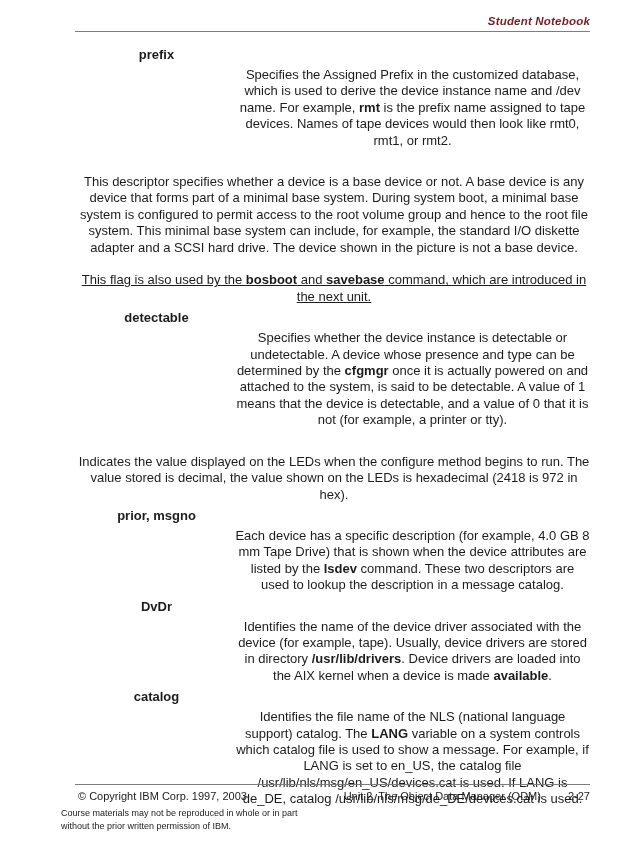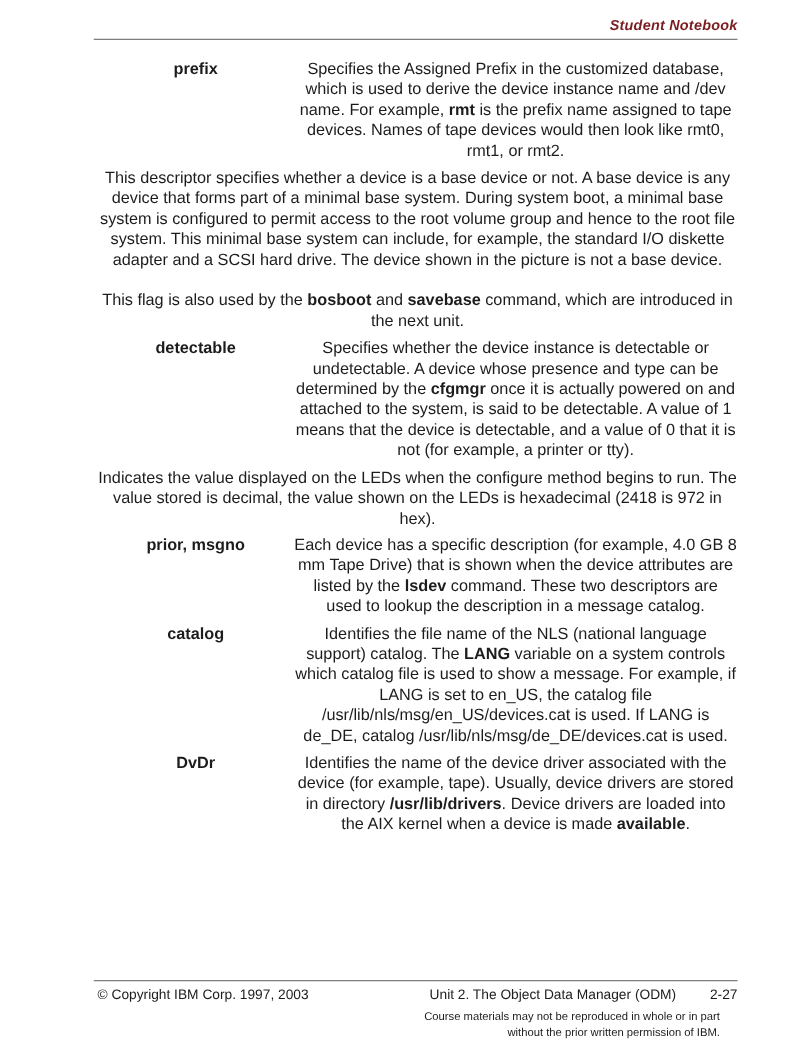--- a/index.html
+++ b/index.html
@@ -49,44 +49,45 @@
     flex: none;
     width: 157px;
     font-weight: bold;
     font-size: 13px;
     line-height: 16.4px;
   }
   .definition {
     flex: 1;
     font-size: 13px;
     line-height: 16.4px;
+    margin-top: 20px;
   }
   .definition p { margin: 0; }
-  .definition p + p { margin-top: 16.4px; }
+  .definition p + p { margin-top: 16.4px; text-decoration: underline; }
   .definition b { font-weight: bold; }
 
   
   .footer {
     position: absolute;
     top: 784px; left: 75px; right: 29px;
     font-size: 11px;
     font-weight: normal;
   }
   .footer-row {
     display: flex;
     justify-content: space-between;
     align-items: baseline;
     margin-top: 5px;
     padding-left: 3px;
   }
   .footer-right { white-space: nowrap; }
   .footer-pagenum { margin-left: 24px; }
   .footer-notice {
     margin-top: 5px;
-    text-align: right;
+    text-align: left;
     font-size: 9px;
     line-height: 13px;
     transform: translateX(-14px);
   }
 </style>
 </head>
 <body style="color: rgb(28, 28, 28);">
 
 <div class="page">
 
@@ -124,30 +125,30 @@
     </div>
 
     <div class="section">
       <div class="term">prior, msgno</div>
       <div class="definition">
           <p><span>Each device has a specific description (for example, 4.0 GB 8 mm Tape Drive) that is shown when the device attributes are listed by the </span><b>lsdev</b><span> command. These two descriptors are used to lookup the description in a message catalog.</span></p>
         </div>
     </div>
 
     <div class="section">
-      <div class="term">catalog</div>
+      <div class="term">DvDr</div>
       <div class="definition">
-          <p><span>Identifies the file name of the NLS (national language support) catalog. The </span><b>LANG</b><span> variable on a system controls which catalog file is used to show a message. For example, if LANG is set to en_US, the catalog file /usr/lib/nls/msg/en_US/devices.cat is used. If LANG is de_DE, catalog /usr/lib/nls/msg/de_DE/devices.cat is used.</span></p>
+          <p><span>Identifies the name of the device driver associated with the device (for example, tape). Usually, device drivers are stored in directory </span><b>/usr/lib/drivers</b><span>. Device drivers are loaded into the AIX kernel when a device is made </span><b>available</b><span>.</span></p>
         </div>
     </div>
 
     <div class="section">
-      <div class="term">DvDr</div>
+      <div class="term">catalog</div>
       <div class="definition">
-          <p><span>Identifies the name of the device driver associated with the device (for example, tape). Usually, device drivers are stored in directory </span><b>/usr/lib/drivers</b><span>. Device drivers are loaded into the AIX kernel when a device is made </span><b>available</b><span>.</span></p>
+          <p><span>Identifies the file name of the NLS (national language support) catalog. The </span><b>LANG</b><span> variable on a system controls which catalog file is used to show a message. For example, if LANG is set to en_US, the catalog file /usr/lib/nls/msg/en_US/devices.cat is used. If LANG is de_DE, catalog /usr/lib/nls/msg/de_DE/devices.cat is used.</span></p>
         </div>
     </div>
 
   </div>
 
   <div class="footer">
     <div class="rule" style="border-top-color: rgb(125, 125, 125);"></div>
     <div class="footer-row">
       <span>© Copyright IBM Corp. 1997, 2003</span>
       <span class="footer-right">

